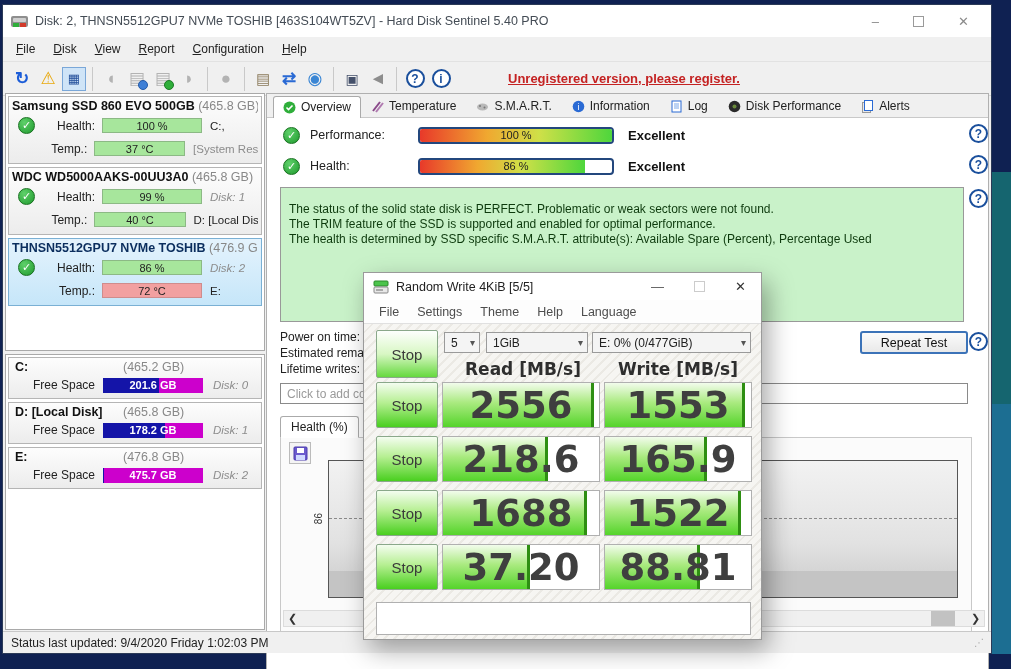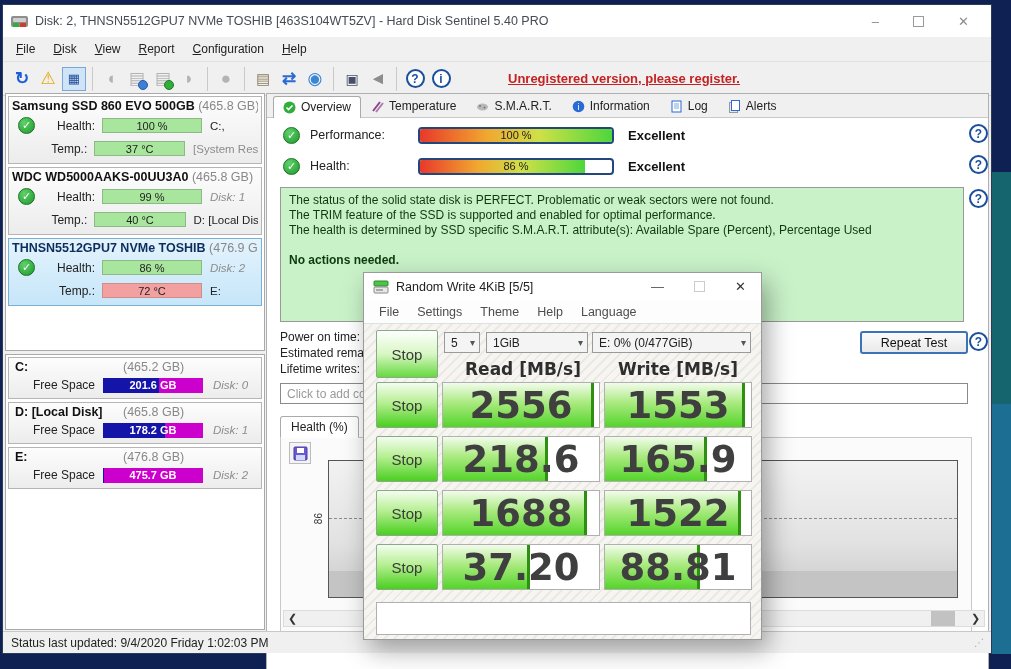--- a/index.html
+++ b/index.html
@@ -84,21 +84,21 @@
 
   .ov-row { position:absolute; left:0; height:22px; display:flex; align-items:center; }
   .ov-check { margin:0 10px 0 16px; }
   .ov-label { font-size:12.5px; color:#222; width:108px; }
   .ov-bar { width:196px; height:17px; border:2px solid #23477d; border-radius:4px; background:#fff; position:relative; overflow:hidden; }
   .ov-fill { position:absolute; left:0; top:0; bottom:0; background:linear-gradient(90deg,#e8392a,#f0a830 35%,#cfe048 62%,#4ed63c 100%); }
   .ov-val { position:absolute; inset:0; display:flex; align-items:center; justify-content:center; font-size:11px; color:#222; z-index:2; }
   .ov-rating { font-weight:bold; font-size:13px; color:#111; margin-left:14px; }
   .help-col { position:absolute; left:702px; }
 
-  .status-box { position:absolute; left:13px; top:93px; width:684px; height:135px; background:#c9f2c9; border:1px solid #999; padding:5px 8px; font-size:12px; color:#0d3a0d; line-height:15px; }
+  .status-box { position:absolute; left:13px; top:93px; width:684px; height:135px; background:#c9f2c9; border:1px solid #999; padding:14px 8px; font-size:12px; color:#0d3a0d; line-height:15px; }
   .status-box .bold-line { font-weight:bold; margin-top:15px; }
 
   .meta-lbl { position:absolute; left:13px; font-size:12px; color:#222; }
   .repeat-btn { position:absolute; left:593px; top:237px; width:108px; height:23px; border:2px solid #3c73b8; border-radius:3px; background:linear-gradient(#fbfbfb,#e9e9e9); font-size:12.5px; color:#111; display:flex; align-items:center; justify-content:center; }
   .comment-input { position:absolute; left:13px; top:289px; width:688px; height:21px; border:1px solid #8a8a8a; font-size:12px; color:#222; padding:0 6px; font-family:"Liberation Sans",sans-serif; background:#fff; }
   .comment-input::placeholder { color:#9a9a9a; }
 
   .chart-tab { position:absolute; left:13px; top:322px; height:22px; padding:3px 10px; background:#fff; border:1px solid #aaa; border-bottom-color:#fff; border-radius:3px 3px 0 0; font-size:12px; color:#222; z-index:2; }
   .chart-wrap { position:absolute; left:13px; top:343px; width:692px; height:210px; border:1px solid #c9c9c9; background:#fbfbfb; }
   .save-icon { position:absolute; left:8px; top:4px; width:22px; height:22px; border:1px solid #bbb; background:#f4f4f4; display:flex; align-items:center; justify-content:center; }
@@ -342,20 +342,27 @@
         </span>
       <span class="tab">
           <svg viewBox="0 0 13 13">
             <rect x="2" y="1" width="9" height="11" fill="#fff" stroke="#2a6ad4"></rect>
             <path d="M4 4h5M4 6h5M4 8h5" stroke="#7aa7e8" stroke-width="1"></path>
           </svg>
           <span>Log</span>
         </span>
       <span class="tab">
           <svg viewBox="0 0 13 13">
+            <circle cx="6.5" cy="6.5" r="5.8" fill="#2a2a2a"></circle>
+            <circle cx="6.5" cy="6.5" r="2" fill="#6a8a3a"></circle>
+          </svg>
+          <span>Disk Performance</span>
+        </span>
+      <span class="tab">
+          <svg viewBox="0 0 13 13">
             <rect x="1.5" y="2.5" width="8" height="10" fill="#e8e8e8" stroke="#999"></rect>
             <rect x="3.5" y="0.5" width="8" height="10" fill="#fff" stroke="#2a6ad4"></rect>
           </svg>
           <span>Alerts</span>
         </span>
     </div>
 
     <div class="ov-row" style="top:30px;">
       <span class="status-check ov-check">✓</span>
       <span class="ov-label">Performance:</span>
@@ -375,21 +382,20 @@
         <span class="ov-val">86 %</span>
       </span>
       <span class="ov-rating">Excellent</span>
     </div>
     <span class="help-q help-col" style="top:61px;">?</span>
 
     <div class="status-box">
       <div>The status of the solid state disk is PERFECT. Problematic or weak sectors were not found.</div>
       <div>The TRIM feature of the SSD is supported and enabled for optimal performance.</div>
       <div>The health is determined by SSD specific S.M.A.R.T. attribute(s):  Available Spare (Percent), Percentage Used</div>
-      <div class="bold-line">No actions needed.</div>
     </div>
     <span class="help-q help-col" style="top:95px;">?</span>
 
     <span class="meta-lbl" style="top:236px;">Power on time:</span>
     <span class="meta-lbl" style="top:252px;">Estimated rema</span>
     <span class="meta-lbl" style="top:268px;">Lifetime writes:</span>
 
     <button class="repeat-btn">Repeat Test</button>
     <span class="help-q help-col" style="top:238px;">?</span>
 

